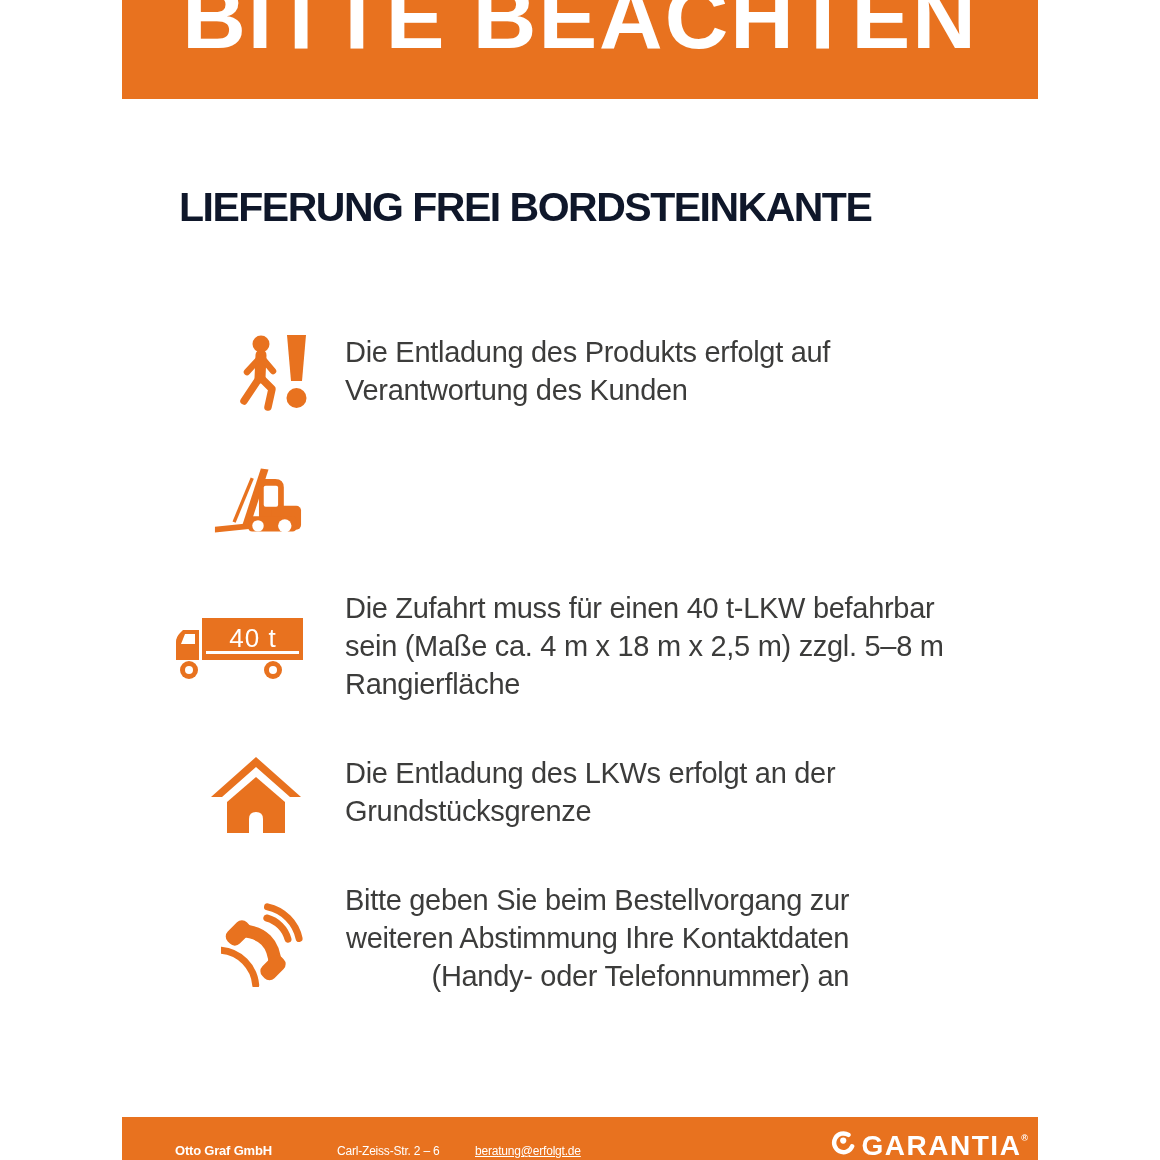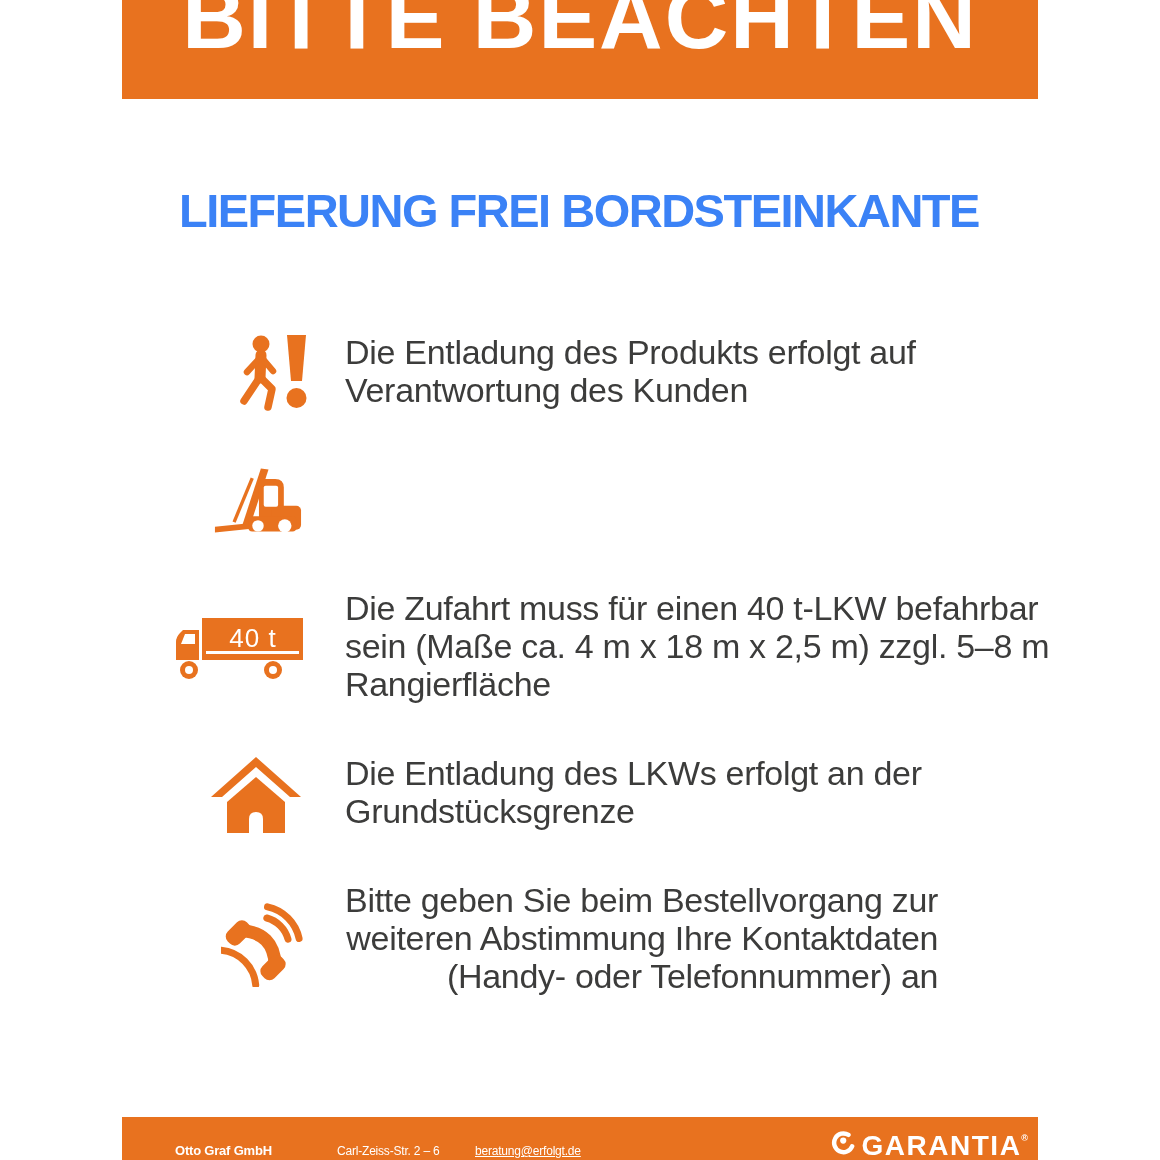--- a/index.html
+++ b/index.html
@@ -4,26 +4,26 @@
 <style>
   html,body{margin:0;padding:0;background:#ffffff;}
   .page{position:relative;width:1151px;height:1160px;background:#ffffff;overflow:hidden;
         font-family:"Liberation Sans",sans-serif;}
   
   .banner{position:absolute;left:122px;top:0;width:916px;height:99px;background:#E8721F;}
   .banner-title{position:absolute;left:0;right:0;top:-26px;text-align:center;
         font-size:88px;font-weight:bold;color:#ffffff;letter-spacing:2px;
         line-height:1;white-space:nowrap;}
   
-  .heading{position:absolute;left:179px;top:187px;font-size:47px;font-weight:bold;
-        color:#3b82f6;letter-spacing:-1.5px;line-height:1;white-space:nowrap;}
+  .heading{position:absolute;left:179px;top:187px;font-size:41px;font-weight:bold;
+        color:#0f172a;letter-spacing:-1.5px;line-height:1;white-space:nowrap;}
   
   .icon{position:absolute;}
   .icon svg{display:block;width:100%;height:100%;}
-  .txt{position:absolute;left:345px;font-size:34px;line-height:38px;color:#3C3C3B;
+  .txt{position:absolute;left:345px;font-size:29px;line-height:38px;color:#3C3C3B;
         letter-spacing:-0.3px;}
   .txt div{white-space:nowrap;}
   .i1{left:234px;top:334px;width:76px;height:78px;}
   .t1{top:333px;}
   .i2{left:214px;top:466px;width:88px;height:70px;}
   .t2{top:464px;}
   .i3{left:175px;top:618px;width:128px;height:62px;}
   .t3{top:589px;}
   .i4{left:211px;top:756px;width:90px;height:78px;}
   .t4{top:754px;}

